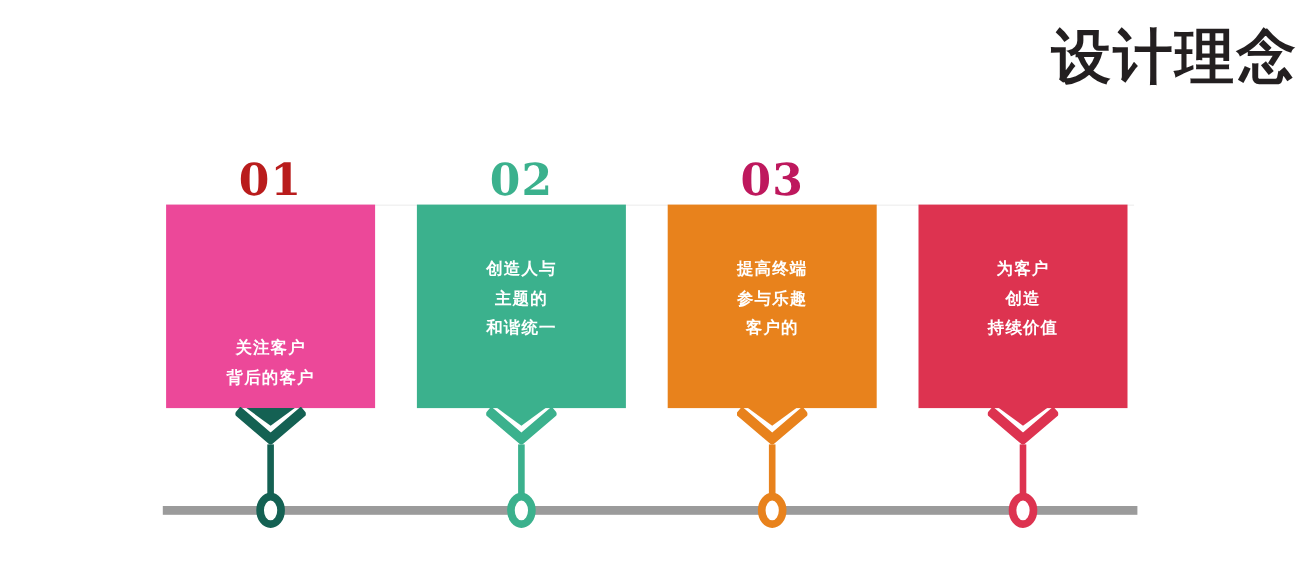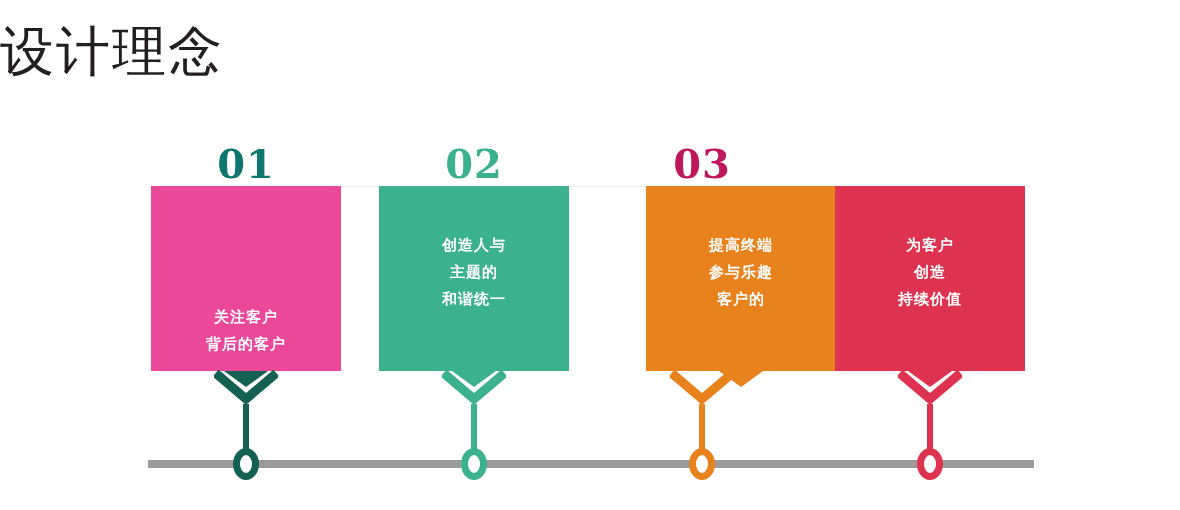--- a/index.html
+++ b/index.html
@@ -11,23 +11,23 @@
     position:relative;
   }
 
   #stage { position:relative; width:1180px; height:510px; }
 
   
   .title {
     position:absolute;
     left:0; top:16px;
     width:1180px;
-    text-align:left;
+    text-align:right;
     font-size:54px;
-    font-weight:normal;
+    font-weight:bold;
     letter-spacing:2px;
     color:#231f20;
     line-height:72px;
     font-family:"DejaVu Sans", "Liberation Sans", sans-serif;
   }
 
   
   .top-rule {
     position:absolute;
     left:151px; top:186px;
@@ -127,21 +127,21 @@
 <div id="stage">
 
   <div class="title">设计理念</div>
 
   <div class="top-rule"></div>
 
   <div class="timeline"></div>
 
   <div id="steps-container">
       <div class="step" style="left: 151px;">
-        <div class="step-number" style="color: #0f766e;">01</div>
+        <div class="step-number" style="color: #b91c1c;">01</div>
         <div class="card" style="color: rgb(20, 97, 83);">
           <div class="card-body" style="background: #ec4899; align-items: flex-end;">
             <div class="card-text">
               <span class="tl">关注客户</span>
               <span class="tl">背后的客户</span>
             </div>
           </div>
           <div class="notch"></div>
         </div>
         <div class="chevron">
@@ -167,21 +167,21 @@
         <div class="chevron">
           <svg viewBox="0 0 64 34">
             <path d="M5 6 L32 29 L59 6" fill="none" stroke="#3bb18d" stroke-width="9" stroke-linecap="square" stroke-linejoin="miter"></path>
           </svg>
         </div>
         <div class="stem" style="background: rgb(59, 177, 141);"></div>
         <div class="ring" style="border-color: rgb(59, 177, 141);"></div>
       </div>
       <div class="step" style="left: 607px;">
         <div class="step-number" style="color: #be185d;">03</div>
-        <div class="card" style="color: rgb(232, 130, 28); margin-left: 39px;">
+        <div class="card" style="color: rgb(232, 130, 28);">
           <div class="card-body" style="background: rgb(232, 130, 28);">
             <div class="card-text">
               <span class="tl">提高终端</span>
               <span class="tl">参与乐趣</span>
               <span class="tl">客户的</span>
             </div>
           </div>
           <div class="notch"></div>
         </div>
         <div class="chevron">

